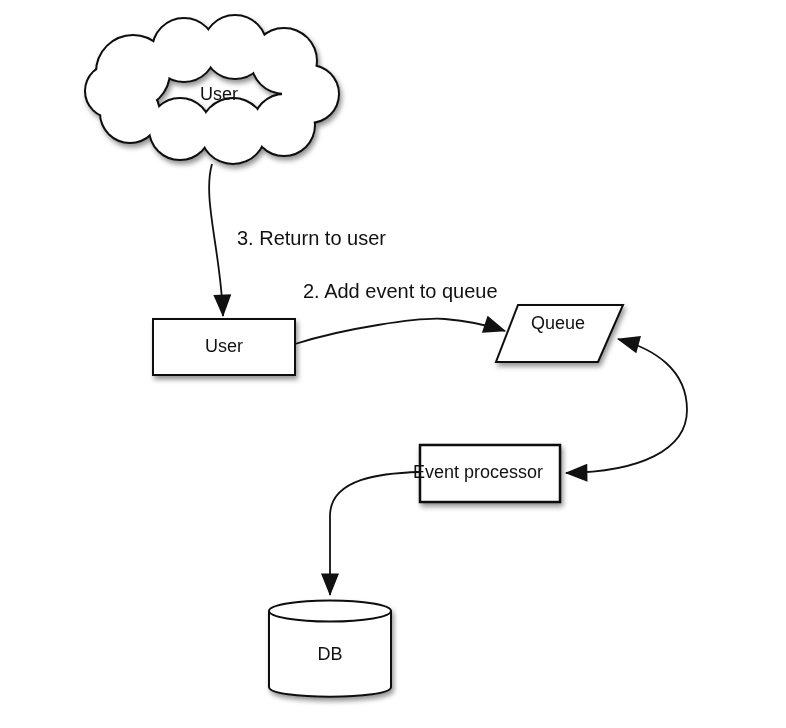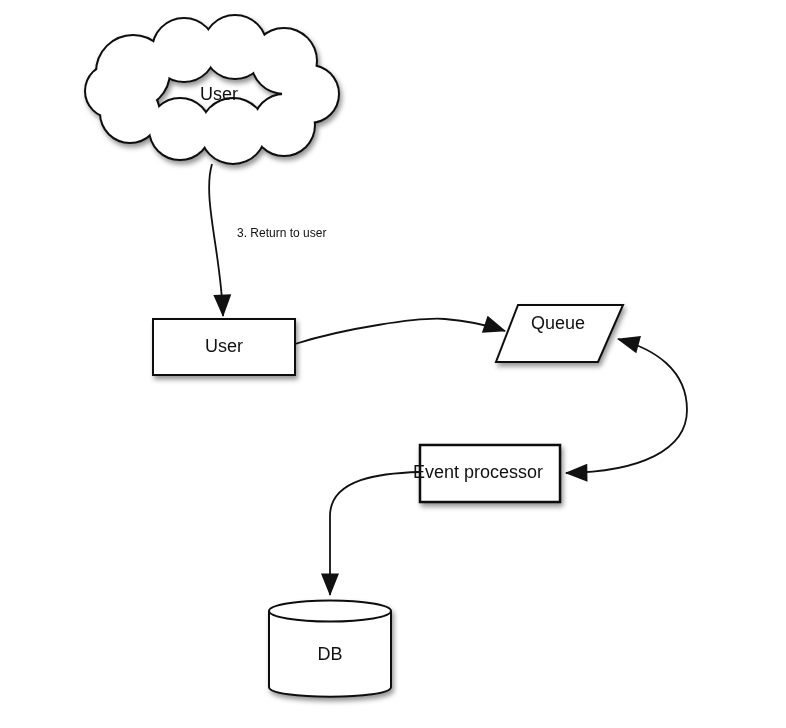--- a/index.html
+++ b/index.html
@@ -20,21 +20,21 @@
     left: 0;
     top: 0;
   }
   .lbl {
     position: absolute;
     color: #111111;
     white-space: nowrap;
     line-height: 1.1;
   }
   .step-lbl {
-    font-size: 12px;
+    font-size: 20px;
   }
   .node-lbl {
     font-size: 18px;
     transform: translate(-50%, -50%);
   }
 </style>
 </head>
 <body>
 
 <div class="canvas">
@@ -93,20 +93,21 @@
     <path d="M 212,164 C 202,198 221,252 223,316" fill="none" stroke="#111111" stroke-width="1.8" marker-end="url(#arrowEnd)"></path>
 
     <path d="M 295,344 C 345,328 420,317 445,319 C 470,321 490,326 505,331" fill="none" stroke="#111111" stroke-width="1.8" marker-end="url(#arrowEnd)"></path>
 
     <path d="M 618,339 C 655,349 687,370 687,410 C 687,450 640,472 566,473" fill="none" stroke="#111111" stroke-width="1.8" marker-start="url(#arrowStartRev)" marker-end="url(#arrowEnd)"></path>
 
     <path d="M 420,472 C 382,473 330,478 330,516 C 330,542 330,568 330,595" fill="none" stroke="#111111" stroke-width="1.8" marker-end="url(#arrowEnd)"></path>
   </svg>
 
   <div class="lbl step-lbl" style="left:237px; top:227px">3. Return to user</div>
+  <div class="lbl step-lbl" style="left:303px; top:280px">2. Add event to queue</div>
 
   <div class="lbl node-lbl" style="left:219px; top:95px">User</div>
   <div class="lbl node-lbl" style="left:224px; top:347px">User</div>
   <div class="lbl node-lbl" style="left:558px; top:324px">Queue</div>
   <div class="lbl node-lbl" style="left:478px; top:473px">Event processor</div>
   <div class="lbl node-lbl" style="left:330px; top:655px">DB</div>
 
 </div>
 
 </body></html>

